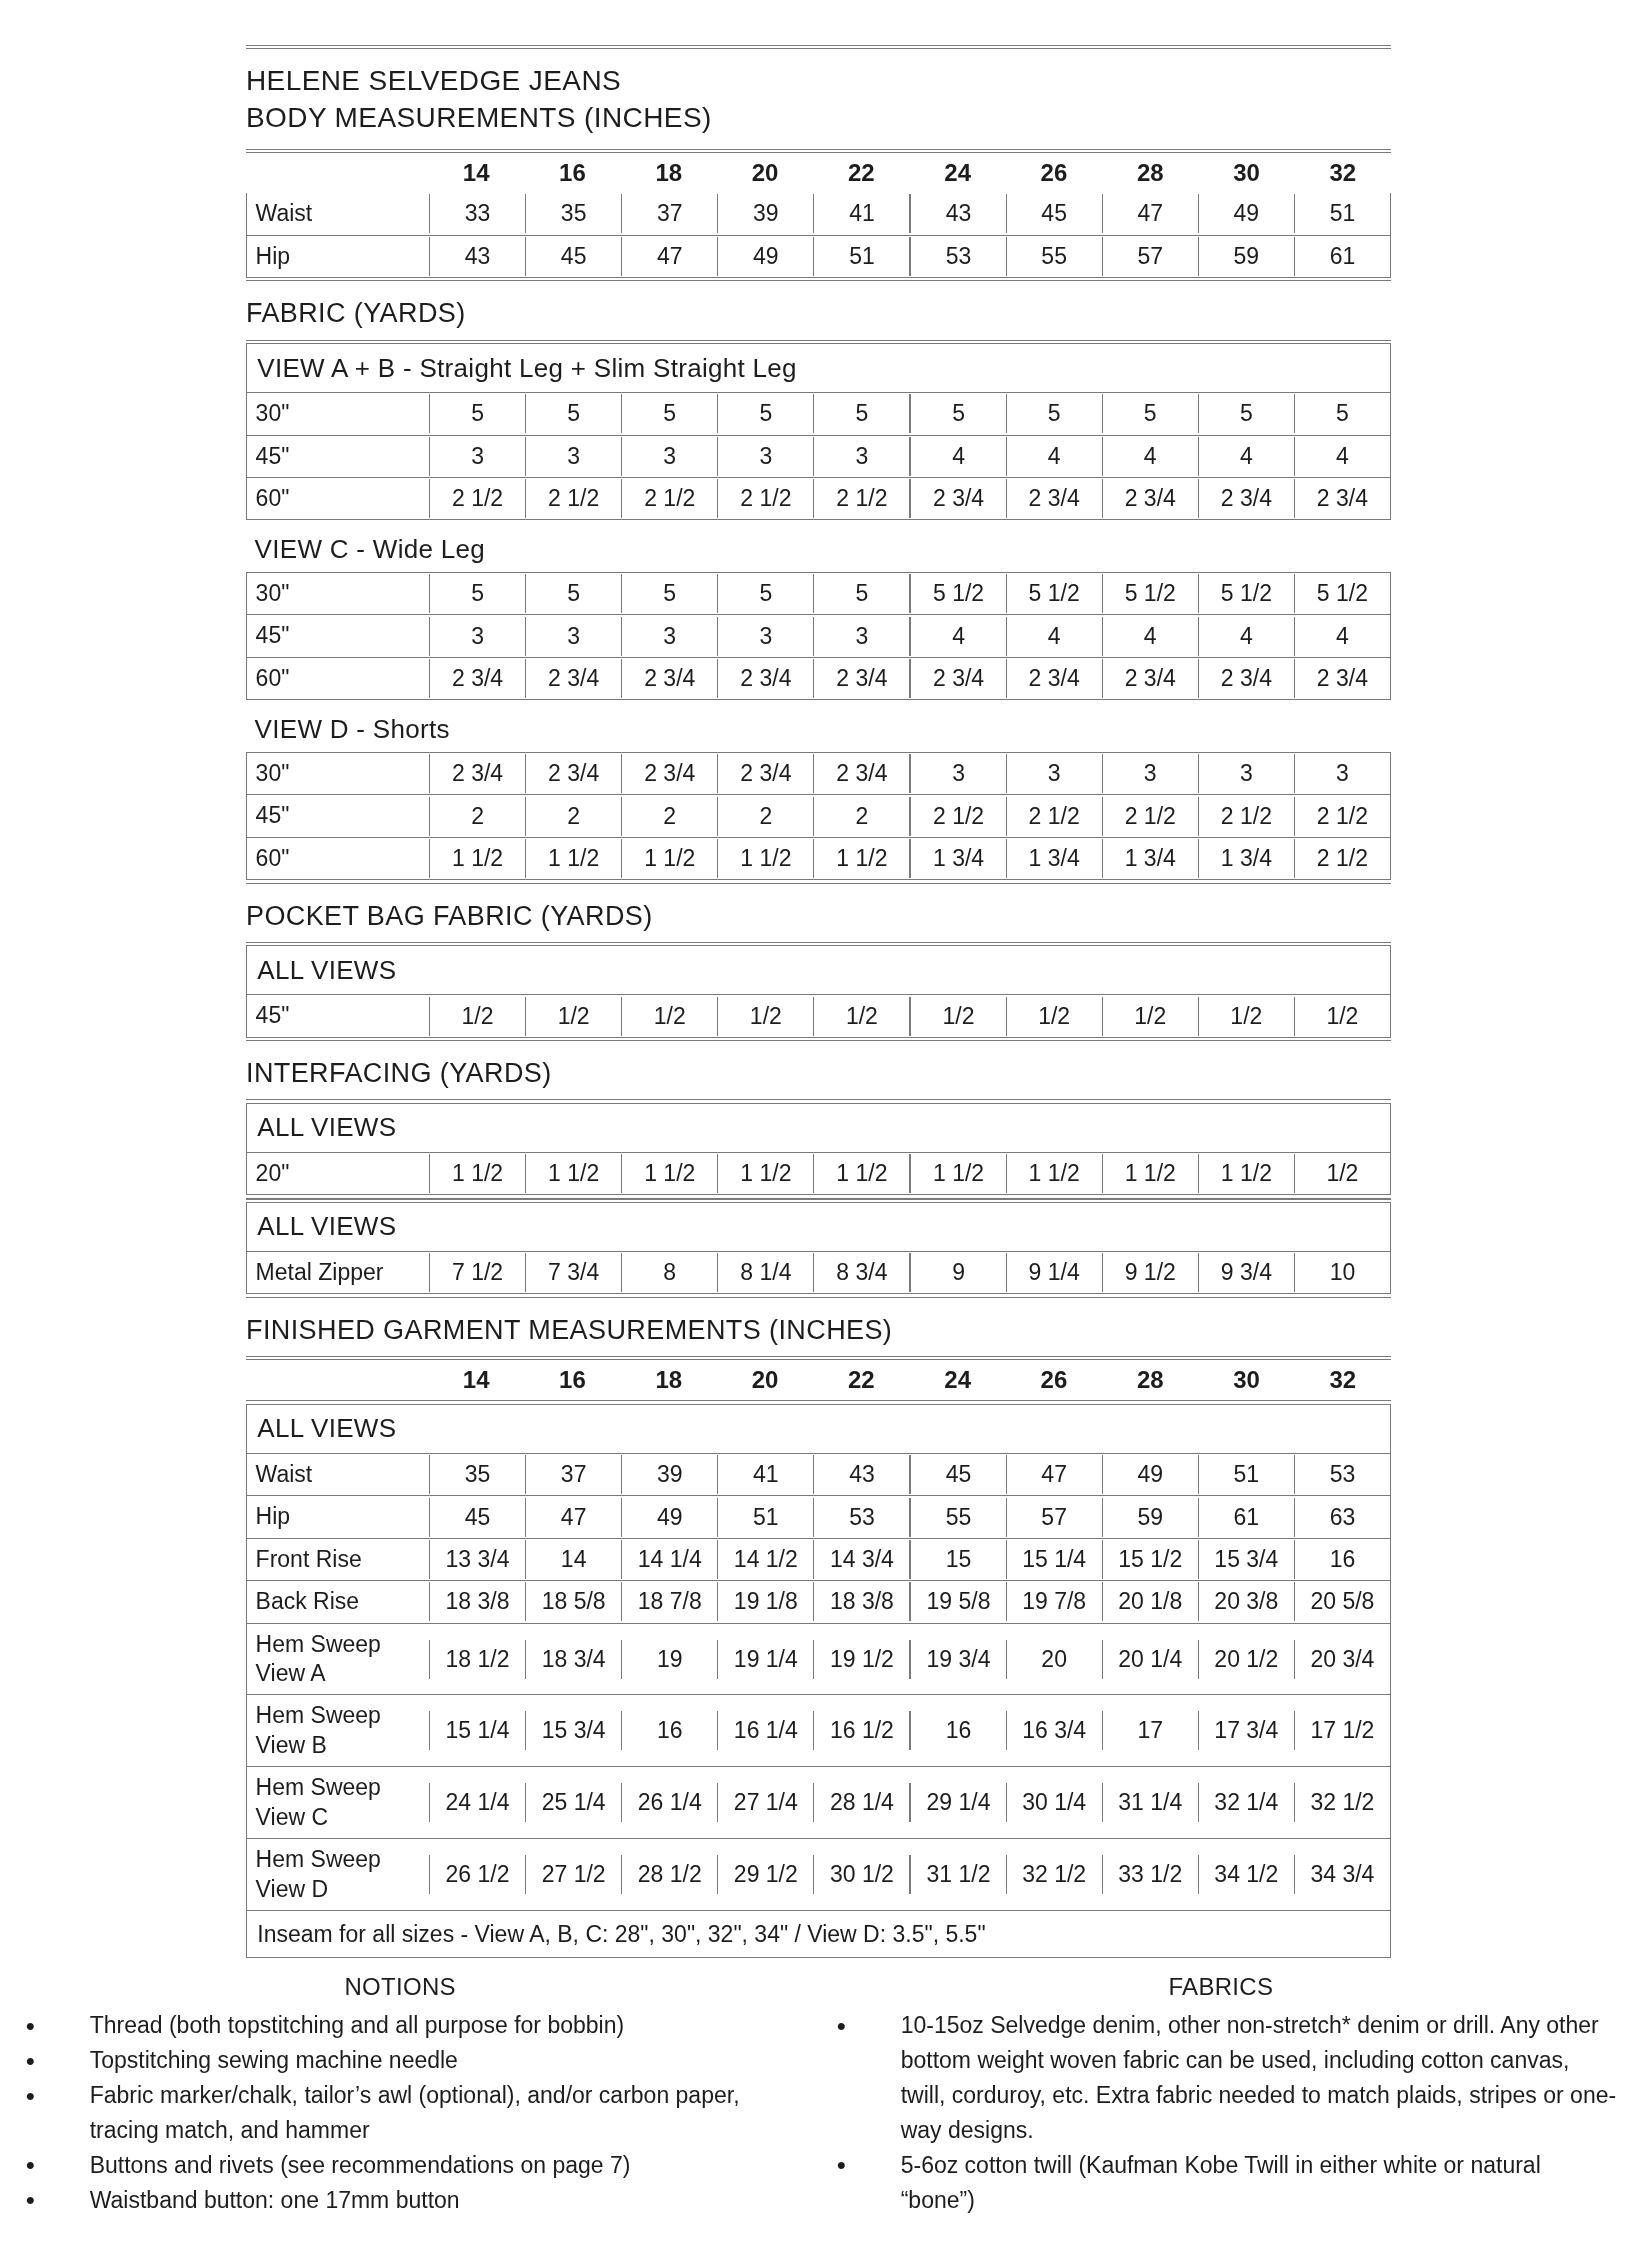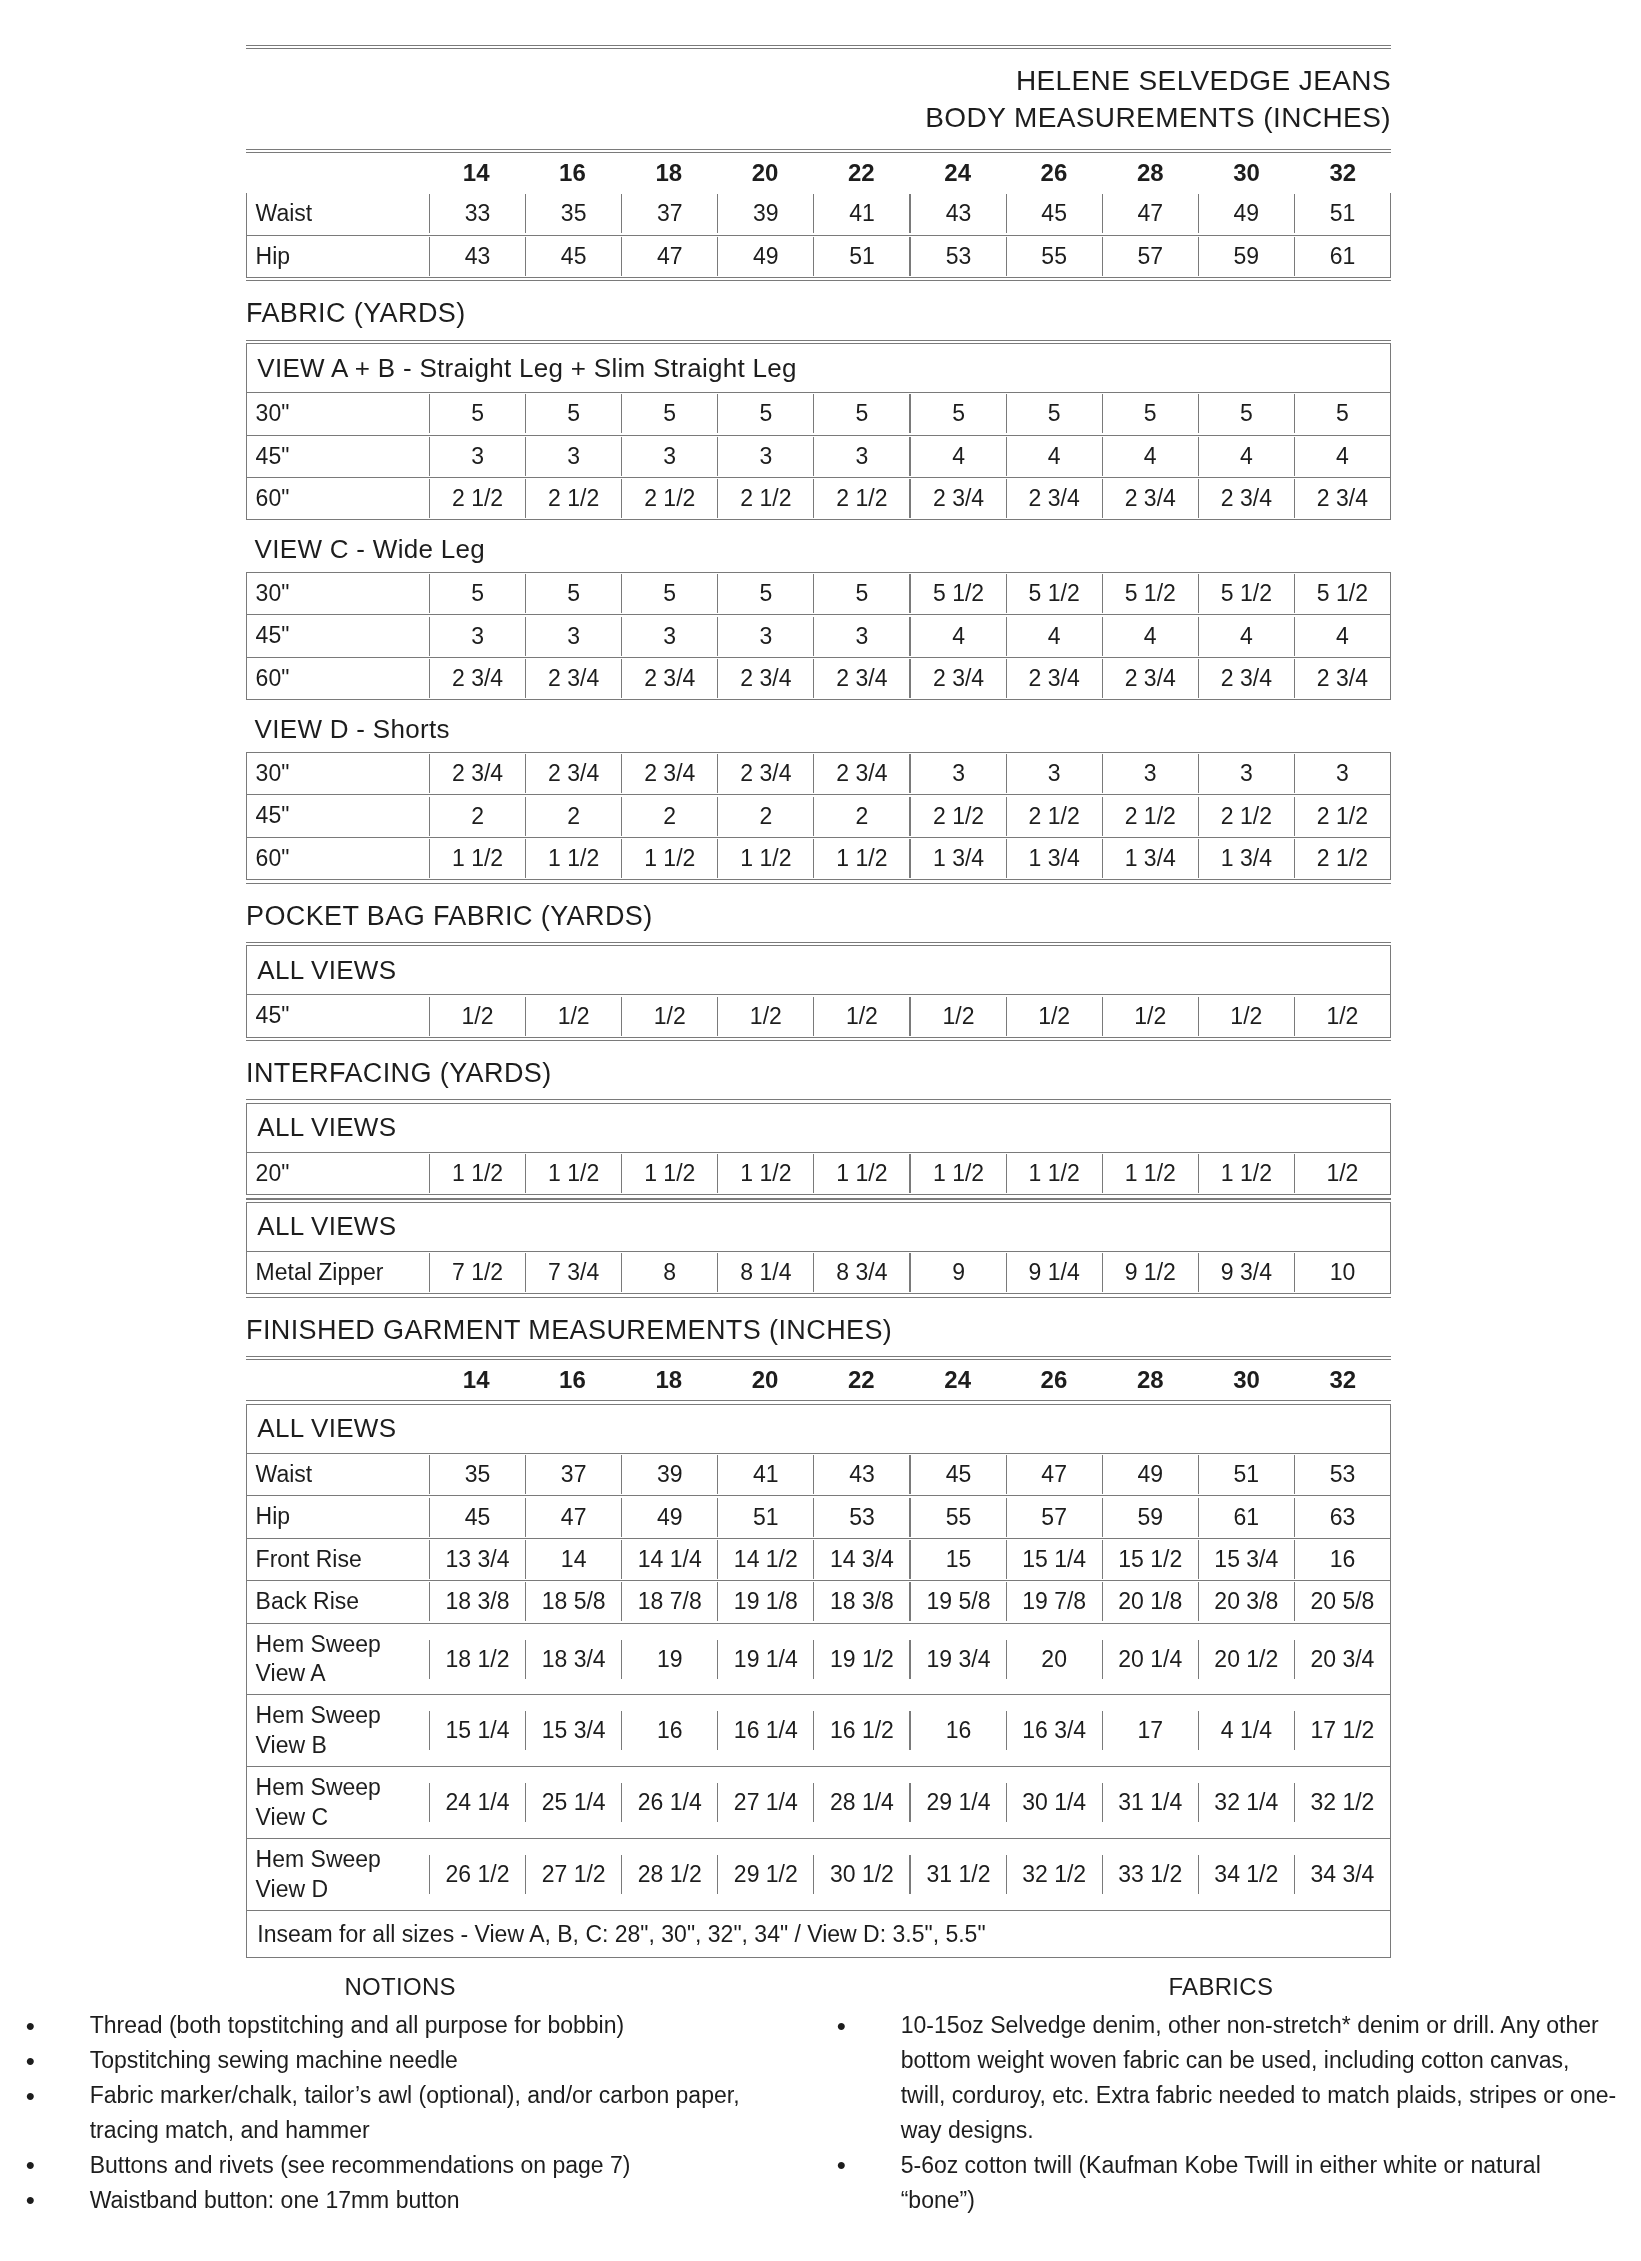--- a/index.html
+++ b/index.html
@@ -13,21 +13,21 @@
     background:#ffffff;color:var(--ink);
     font-family:"Liberation Sans", sans-serif;
     padding-top:45px;
     overflow:hidden;
   }
   .content{width:1145px;margin-left:246px;}
   
   .dbl{height:4.3px;border-top:1.5px solid var(--line);border-bottom:1.5px solid var(--line);}
   .rule{height:0;border-top:1.5px solid var(--line);}
   
-  .title{text-align:right;font-size:28px;line-height:1.32;padding:13.7px 0 12px 0;letter-spacing:0.4px;}
+  .title{text-align:left;font-size:28px;line-height:1.32;padding:13.7px 0 12px 0;letter-spacing:0.4px;}
   
   .sect{ font-size:27px;font-weight:400;margin:17px 0 10.3px 0;letter-spacing:0.4px;}
   .subhead{font-size:26px;margin:13.7px 0 6.9px 8.6px;letter-spacing:0.3px;}
   
   .sizes-row{display:grid;grid-template-columns:182px repeat(10,1fr);align-items:center;padding:6px 0;}
   .szcell{text-align:center;font-size:24px;font-weight:700;}
   
   .table{border-left:1.5px solid var(--line);border-right:1.5px solid var(--line);}
   .band{border-bottom:1.5px solid var(--line);padding:8.6px 10.3px;font-size:26px;letter-spacing:0.3px;}
   .trow{display:grid;grid-template-columns:182px repeat(10,1fr);align-items:center;}
@@ -402,21 +402,21 @@
             <div class="cell label">Hem Sweep
 View B</div>
             <div class="cell val">15 1/4</div>
             <div class="cell val">15 3/4</div>
             <div class="cell val">16</div>
             <div class="cell val">16 1/4</div>
             <div class="cell val">16 1/2</div>
             <div class="cell val thick">16</div>
             <div class="cell val">16 3/4</div>
             <div class="cell val">17</div>
-            <div class="cell val">4 1/4</div>
+            <div class="cell val">17 3/4</div>
             <div class="cell val">17 1/2</div>
           </div>
           <div class="trow">
             <div class="cell label">Hem Sweep
 View C</div>
             <div class="cell val">24 1/4</div>
             <div class="cell val">25 1/4</div>
             <div class="cell val">26 1/4</div>
             <div class="cell val">27 1/4</div>
             <div class="cell val">28 1/4</div>

